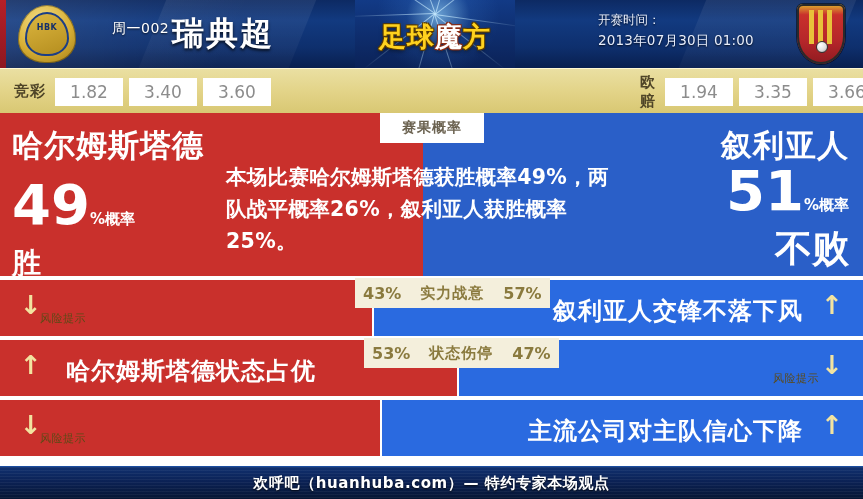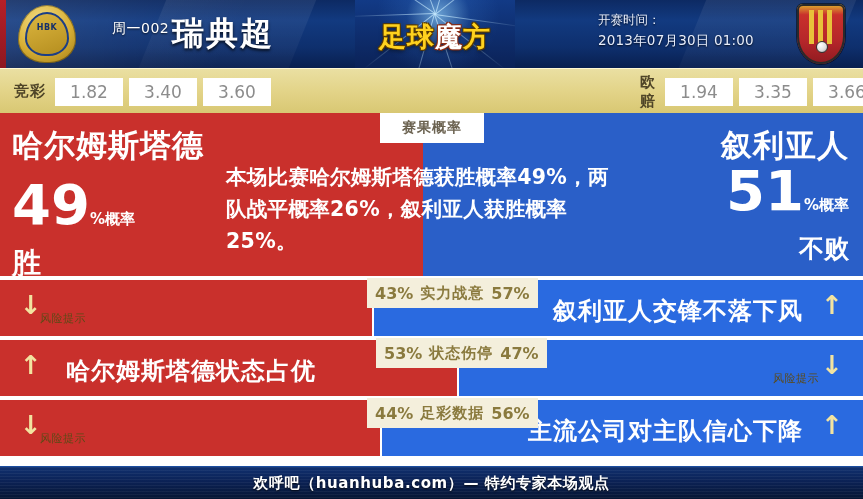--- a/index.html
+++ b/index.html
@@ -162,21 +162,21 @@
   .team-l .pct{font-size:56px;font-weight:bold;line-height:52px;margin-top:16px;}
   .team-l .pct small{font-size:15px;font-weight:bold;letter-spacing:0;}
   .team-l .res{font-size:29px;font-weight:bold;line-height:32px;margin-top:2px;}
 
   .team-r{
     position:absolute;right:14px;top:14px;color:#fff;text-align:right;
   }
   .team-r .tname{font-size:31px;font-weight:bold;letter-spacing:1px;line-height:36px;}
   .team-r .pct{font-size:56px;font-weight:bold;line-height:52px;margin-top:2px;}
   .team-r .pct small{font-size:15px;font-weight:bold;letter-spacing:0;}
-  .team-r .res{font-size:25px;font-weight:bold;line-height:32px;margin-top:2px;}
+  .team-r .res{font-size:37px;font-weight:bold;line-height:32px;margin-top:2px;}
 
   .hero-tab{
     position:absolute;left:380px;top:0;width:104px;height:30px;
     background:#ffffff;color:#6b6250;
     font-size:14px;font-weight:bold;letter-spacing:1px;
     display:flex;align-items:center;justify-content:center;
   }
   .hero-desc{
     position:absolute;left:226px;top:48px;width:390px;
     color:#ffffff;font-size:20.5px;font-weight:bold;line-height:32px;
@@ -201,24 +201,23 @@
   .hl{
     position:absolute;color:#ffffff;font-size:24px;font-weight:bold;letter-spacing:1px;
     top:15px;
   }
   .hl.left{left:66px;}
   .hl.right{right:60px;}
 
   .mid-chip{
     position:absolute;top:-2px;height:30px;
     background:#f4efdc;color:#8a7a3e;
-    display:flex;align-items:center;justify-content:center;gap:7px;
+    display:flex;align-items:center;justify-content:center;gap:19px;
     font-size:16px;font-weight:bold;white-space:nowrap;
     padding:0 8px;
-    margin-left:12px;
   }
   .mid-chip .mlabel{color:#8a7a3e;font-size:15px;letter-spacing:1px;}
 
   
   .footer{
     position:absolute;left:0;top:466px;width:863px;height:33px;
     background:
       repeating-linear-gradient(180deg, rgba(255,255,255,.05) 0 1px, rgba(0,0,0,0) 1px 3px),
       linear-gradient(180deg,#10306f 0%,#0b2154 45%,#061531 100%);
     display:flex;align-items:center;justify-content:center;
@@ -339,24 +338,19 @@
     </div>
   </div>
 
   <div class="row r3">
     <div class="bar-red" style="width:380px"></div>
     <div class="bar-blue" style="left:382px;width:481px"></div>
     <span class="arrow" style="left:20px;top:12px">↓</span>
     <span class="note left">风险提示</span>
     <span class="hl right">主流公司对主队信心下降</span>
     <span class="arrow" style="right:20px;top:12px">↑</span>
-    <div class="mid-chip" style="left:355px">
-      <span>44%</span>
-      <span class="mlabel">足彩数据</span>
-      <span>56%</span>
-    </div>
   </div>
 
   <div class="footer">
     <span class="footer-text">欢呼吧（huanhuba.com）— 特约专家本场观点</span>
   </div>
 
 </div>
 
 </body></html>

